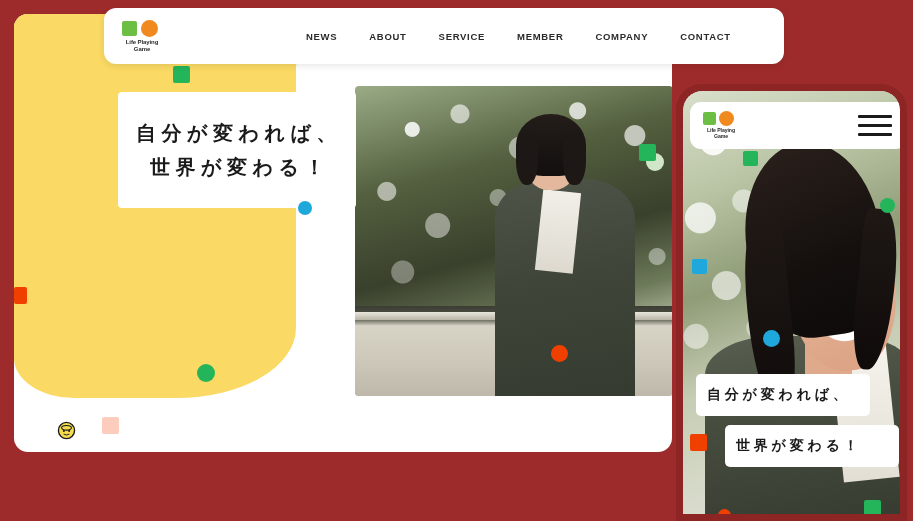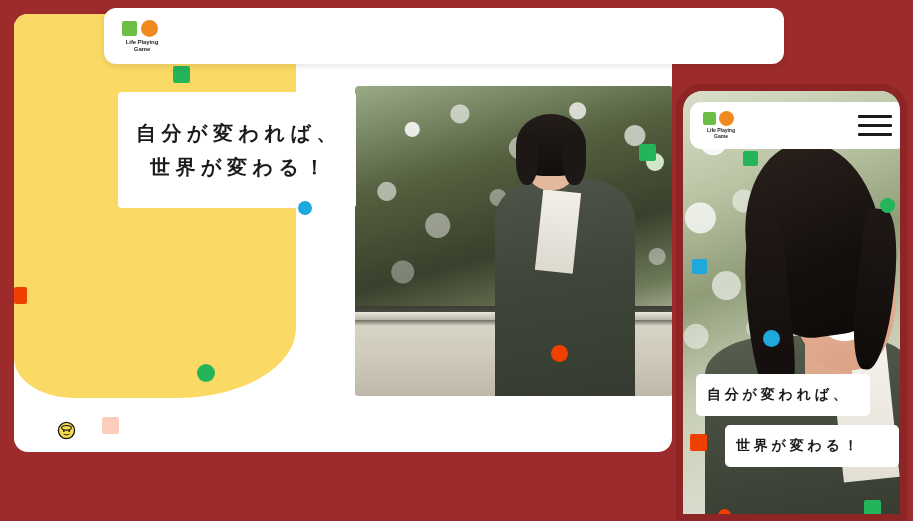--- a/index.html
+++ b/index.html
@@ -346,20 +346,28 @@
     <div class="logo">
       <div class="logo-marks">
         <div class="logo-sq"></div>
         <div class="logo-ci"></div>
       </div>
       <div class="logo-text">
         <div>Life Playing</div>
         <div>Game</div>
       </div>
     </div>
+    <div class="nav-links">
+      <span>NEWS</span>
+      <span>ABOUT</span>
+      <span>SERVICE</span>
+      <span>MEMBER</span>
+      <span>COMPANY</span>
+      <span>CONTACT</span>
+    </div>
   </div>
 
   <div class="phone">
     <div class="phone-screen">
       <div class="m-sky"></div>
       <div class="m-body"></div>
       <div class="m-shirt"></div>
       <div class="m-neck"></div>
       <div class="m-face"></div>
       <div class="m-mouth"></div>

